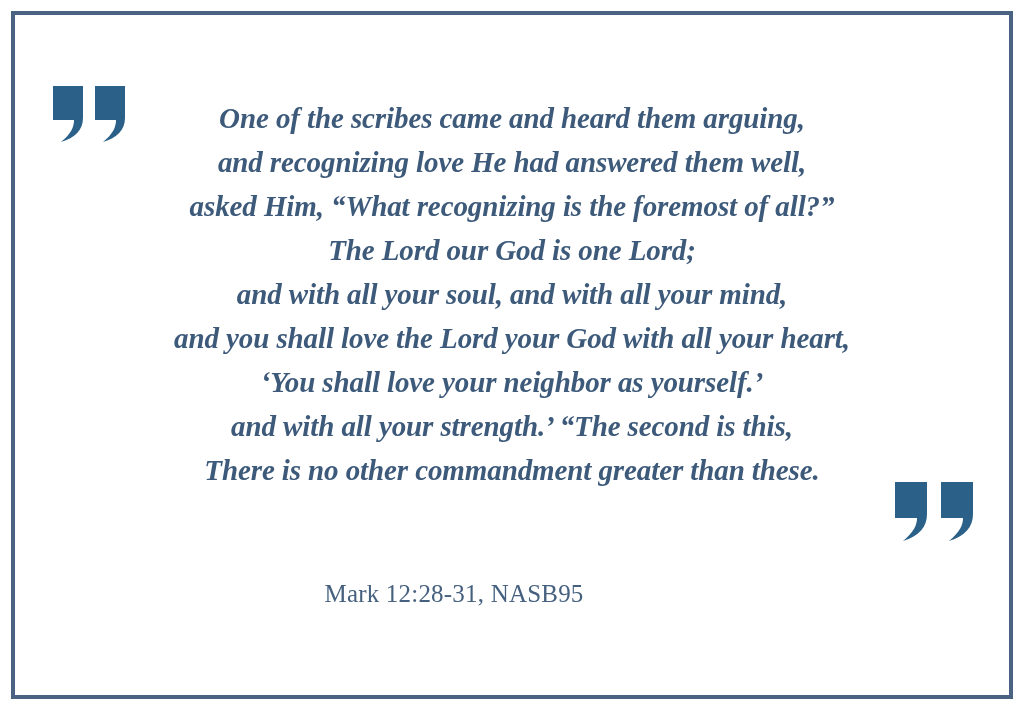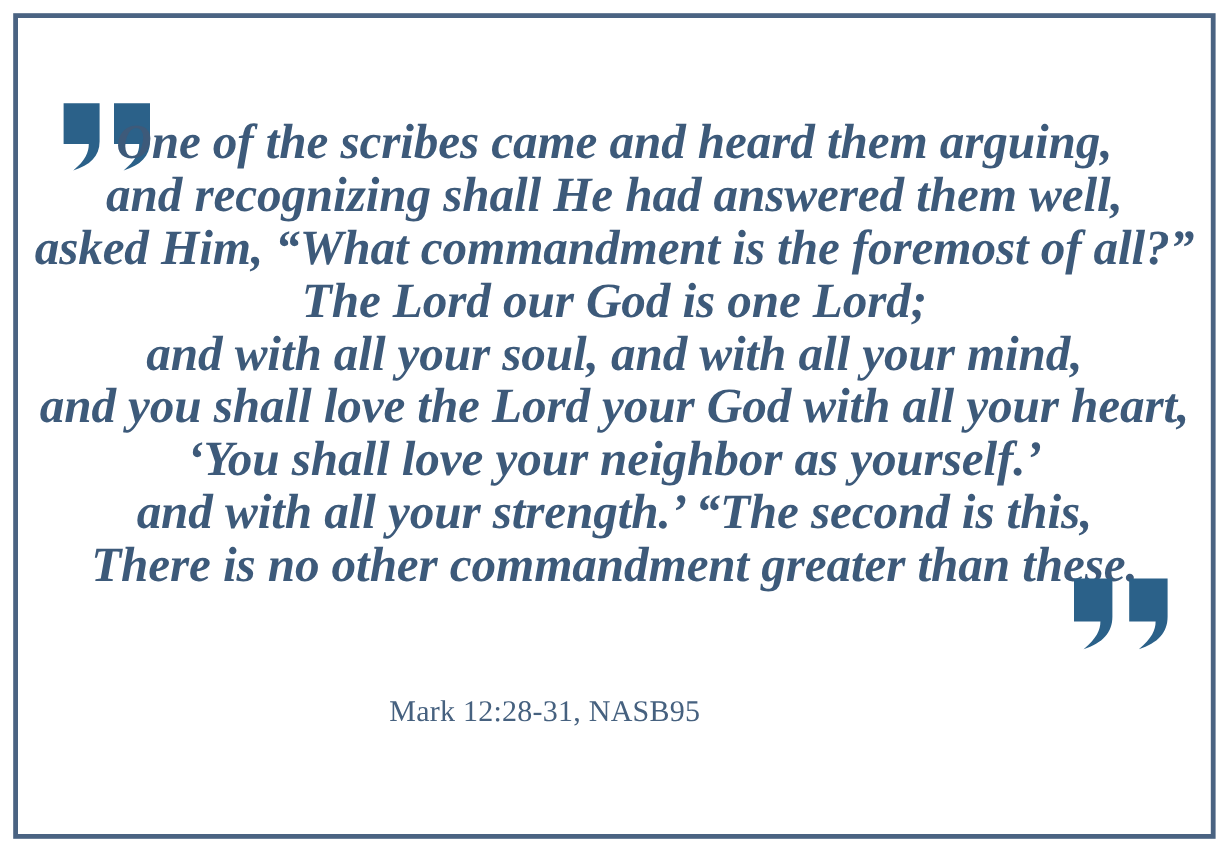--- a/index.html
+++ b/index.html
@@ -65,21 +65,21 @@
     position: absolute;
     left: 0;
     top: 96px;
     width: 1024px;
     text-align: center;
   }
   .verse-line {
     font-family: "Liberation Serif", serif;
     font-weight: bold;
     font-style: italic;
-    font-size: 41px;
+    font-size: 29px;
     line-height: 44px;
     color: #3d5a7a;
     letter-spacing: -0.1px;
     white-space: nowrap;
   }
 
   
   #attribution {
     position: absolute;
     left: 0;
@@ -105,22 +105,22 @@
 
     <div class="quote-glyph" id="open-quote-mark">
       <svg viewBox="0 0 78 60" xmlns="http://www.w3.org/2000/svg" aria-hidden="true">
         <path d="M2 2 H32 V34 C32 46 24 54 10 58 C20 50 23 43 23 36 H2 Z" fill="#2b6189"></path>
         <path d="M44 2 H74 V34 C74 46 66 54 52 58 C62 50 65 43 65 36 H44 Z" fill="#2b6189"></path>
       </svg>
     </div>
 
     <div id="verse-lines">
       <div class="verse-line">One of the scribes came and heard them arguing,</div>
-      <div class="verse-line">and recognizing shall He had answered them well,</div>
-      <div class="verse-line">asked Him, “What commandment is the foremost of all?”</div>
+      <div class="verse-line">and recognizing love He had answered them well,</div>
+      <div class="verse-line">asked Him, “What recognizing is the foremost of all?”</div>
       <div class="verse-line">The Lord our God is one Lord;</div>
       <div class="verse-line">and with all your soul, and with all your mind,</div>
       <div class="verse-line">and you shall love the Lord your God with all your heart,</div>
       <div class="verse-line">‘You shall love your neighbor as yourself.’</div>
       <div class="verse-line">and with all your strength.’ “The second is this,</div>
       <div class="verse-line">There is no other commandment greater than these.</div>
     </div>
 
     <div class="quote-glyph" id="close-quote-mark">
       <svg viewBox="0 0 84 64" xmlns="http://www.w3.org/2000/svg" aria-hidden="true">

